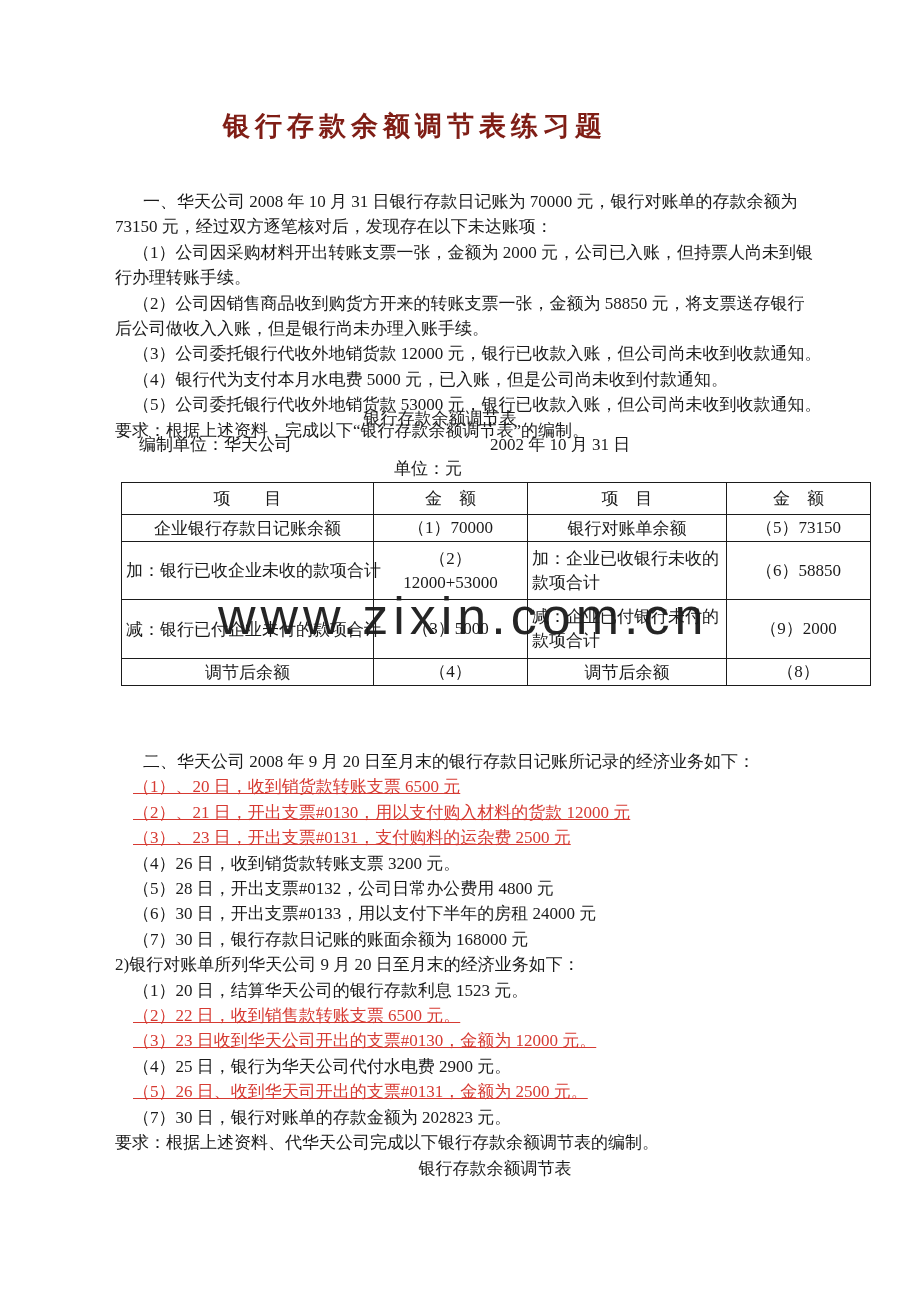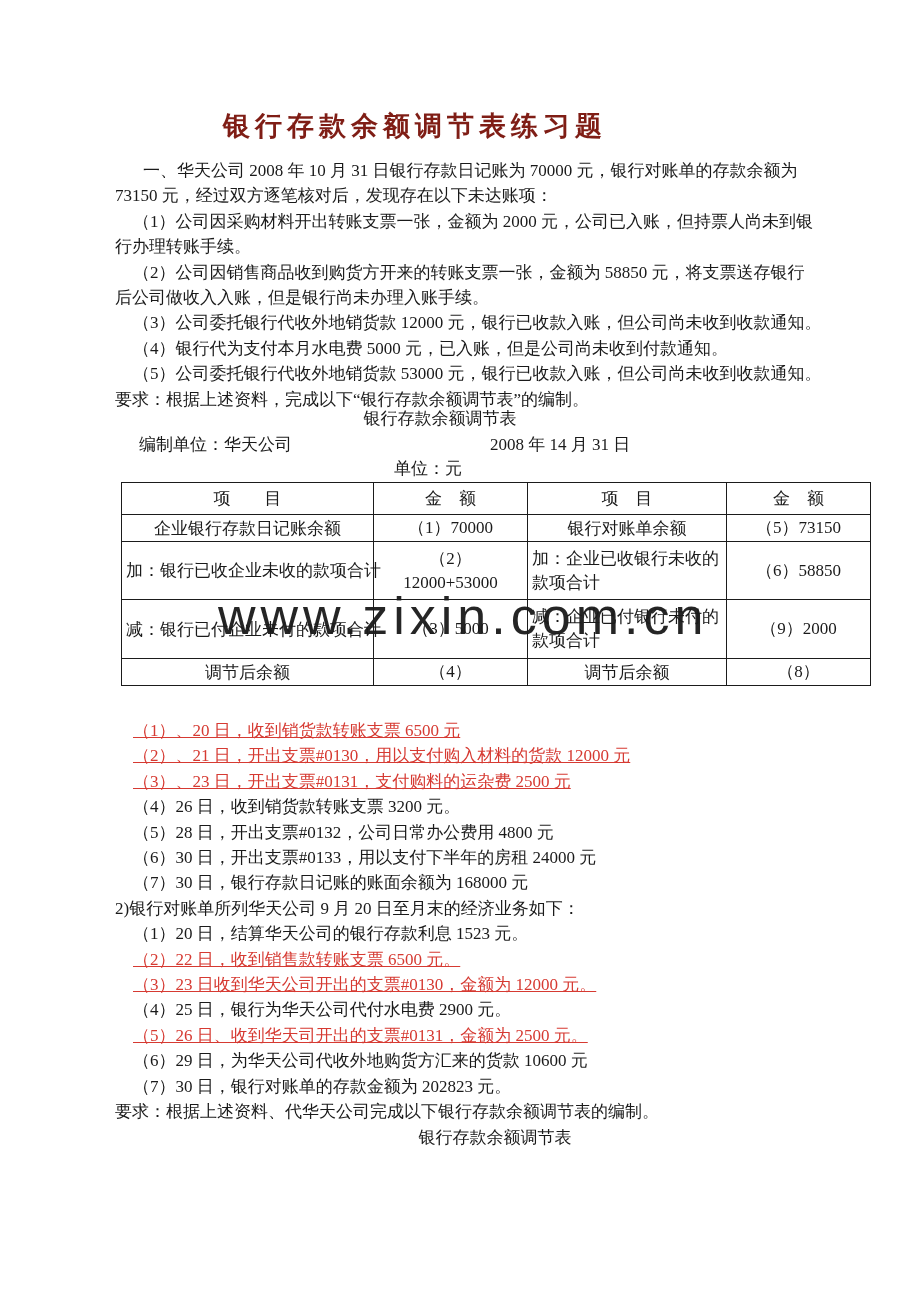--- a/index.html
+++ b/index.html
@@ -1,21 +1,21 @@
 <!DOCTYPE html>
 <html><head>
 <meta charset="utf-8">
 <style>
   html,body{margin:0;padding:0;background:#ffffff;}
   body{font-family:"Liberation Serif",serif;}
   .page{position:relative;width:920px;height:1302px;background:#ffffff;overflow:hidden;}
   .doc-title{position:absolute;top:108px;left:0;width:920px;text-align:center;
     font-size:27px;font-weight:900;letter-spacing:5px;color:#7f1d15;
     transform:translateX(-45px);font-family:"Liberation Serif",serif;}
-  .textblock{position:absolute;left:115px;width:760px;z-index:2;}
+  .textblock{position:absolute;left:115px;width:760px;z-index:2;margin-top:31px;}
   .s1{top:158px;}
   .s2{top:718px;}
   .ln{line-height:25.4px;font-size:17px;color:#1a1a1a;white-space:nowrap;}
   .ind-para{padding-left:28px;}
   .ind-item{padding-left:18px;}
   .red{color:#d63a32;text-decoration:underline;}
   .center-line{text-align:center;padding-left:0;}
   .tbl-title{position:absolute;top:407px;left:0;width:920px;text-align:center;
     font-size:17px;color:#1a1a1a;transform:translateX(-20px);z-index:2;}
   .tbl-meta{position:absolute;top:433px;left:0;width:920px;font-size:17px;color:#1a1a1a;z-index:2;}
@@ -55,21 +55,21 @@
     <div class="ln">后公司做收入入账，但是银行尚未办理入账手续。</div>
     <div class="ln ind-item">（3）公司委托银行代收外地销货款 12000 元，银行已收款入账，但公司尚未收到收款通知。</div>
     <div class="ln ind-item">（4）银行代为支付本月水电费 5000 元，已入账，但是公司尚未收到付款通知。</div>
     <div class="ln ind-item">（5）公司委托银行代收外地销货款 53000 元，银行已收款入账，但公司尚未收到收款通知。</div>
     <div class="ln">要求：根据上述资料，完成以下“银行存款余额调节表”的编制。</div>
   </div>
 
   <div class="tbl-title">银行存款余额调节表</div>
   <div class="tbl-meta">
     <span class="prep">编制单位：华天公司</span>
-    <span class="date">2008 年 14 月 31 日</span>
+    <span class="date">2002 年 10 月 31 日</span>
   </div>
   <div class="tbl-unit">单位：元</div>
 
   <table class="recon">
     <colgroup>
         <col style="width:252px">
         <col style="width:154px">
         <col style="width:199px">
         <col style="width:144px">
       </colgroup>
@@ -104,32 +104,32 @@
     <tr class="r4">
       <td class="cc bold">调节后余额</td>
       <td class="amt">（4）</td>
       <td class="cc bold">调节后余额</td>
       <td class="amt">（8）</td>
     </tr>
   </tbody>
     </table>
 
   <div class="textblock s2">
+    <div class="ln ind-para">二、华天公司 2008 年 9 月 20 日至月末的银行存款日记账所记录的经济业务如下：</div>
     <div class="ln ind-item red">（1）、20 日，收到销货款转账支票 6500 元</div>
     <div class="ln ind-item red">（2）、21 日，开出支票#0130，用以支付购入材料的货款 12000 元</div>
     <div class="ln ind-item red">（3）、23 日，开出支票#0131，支付购料的运杂费 2500 元</div>
     <div class="ln ind-item">（4）26 日，收到销货款转账支票 3200 元。</div>
     <div class="ln ind-item">（5）28 日，开出支票#0132，公司日常办公费用 4800 元</div>
     <div class="ln ind-item">（6）30 日，开出支票#0133，用以支付下半年的房租 24000 元</div>
     <div class="ln ind-item">（7）30 日，银行存款日记账的账面余额为 168000 元</div>
     <div class="ln">2)银行对账单所列华天公司 9 月 20 日至月末的经济业务如下：</div>
     <div class="ln ind-item">（1）20 日，结算华天公司的银行存款利息 1523 元。</div>
     <div class="ln ind-item red">（2）22 日，收到销售款转账支票 6500 元。</div>
     <div class="ln ind-item red">（3）23 日收到华天公司开出的支票#0130，金额为 12000 元。</div>
     <div class="ln ind-item">（4）25 日，银行为华天公司代付水电费 2900 元。</div>
     <div class="ln ind-item red">（5）26 日、收到华天司开出的支票#0131，金额为 2500 元。</div>
-    <div class="ln ind-item">（6）29 日，为华天公司代收外地购货方汇来的货款 10600 元</div>
     <div class="ln ind-item">（7）30 日，银行对账单的存款金额为 202823 元。</div>
     <div class="ln">要求：根据上述资料、代华天公司完成以下银行存款余额调节表的编制。</div>
     <div class="ln center-line">银行存款余额调节表</div>
   </div>
 
 </div>
 
 </body></html>

